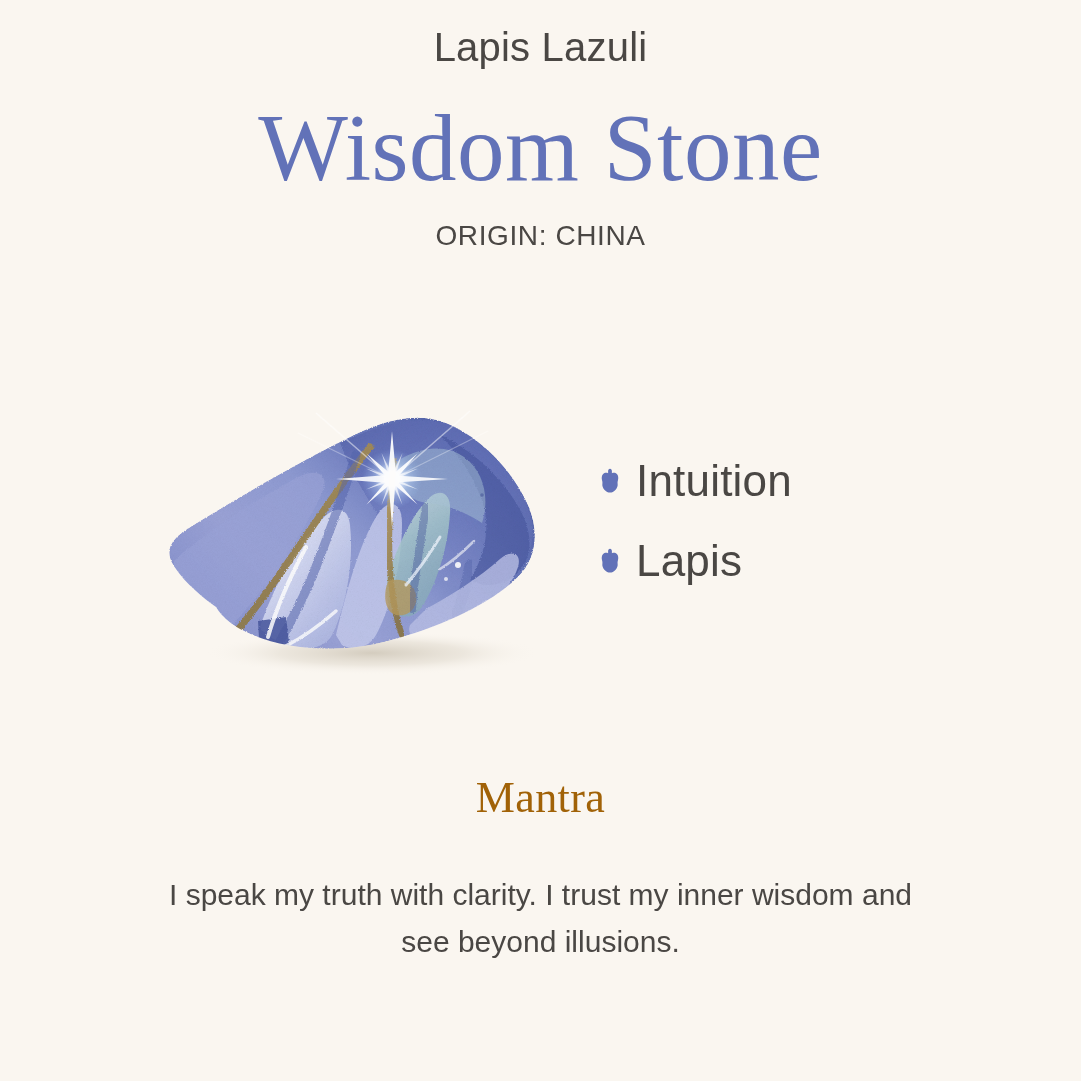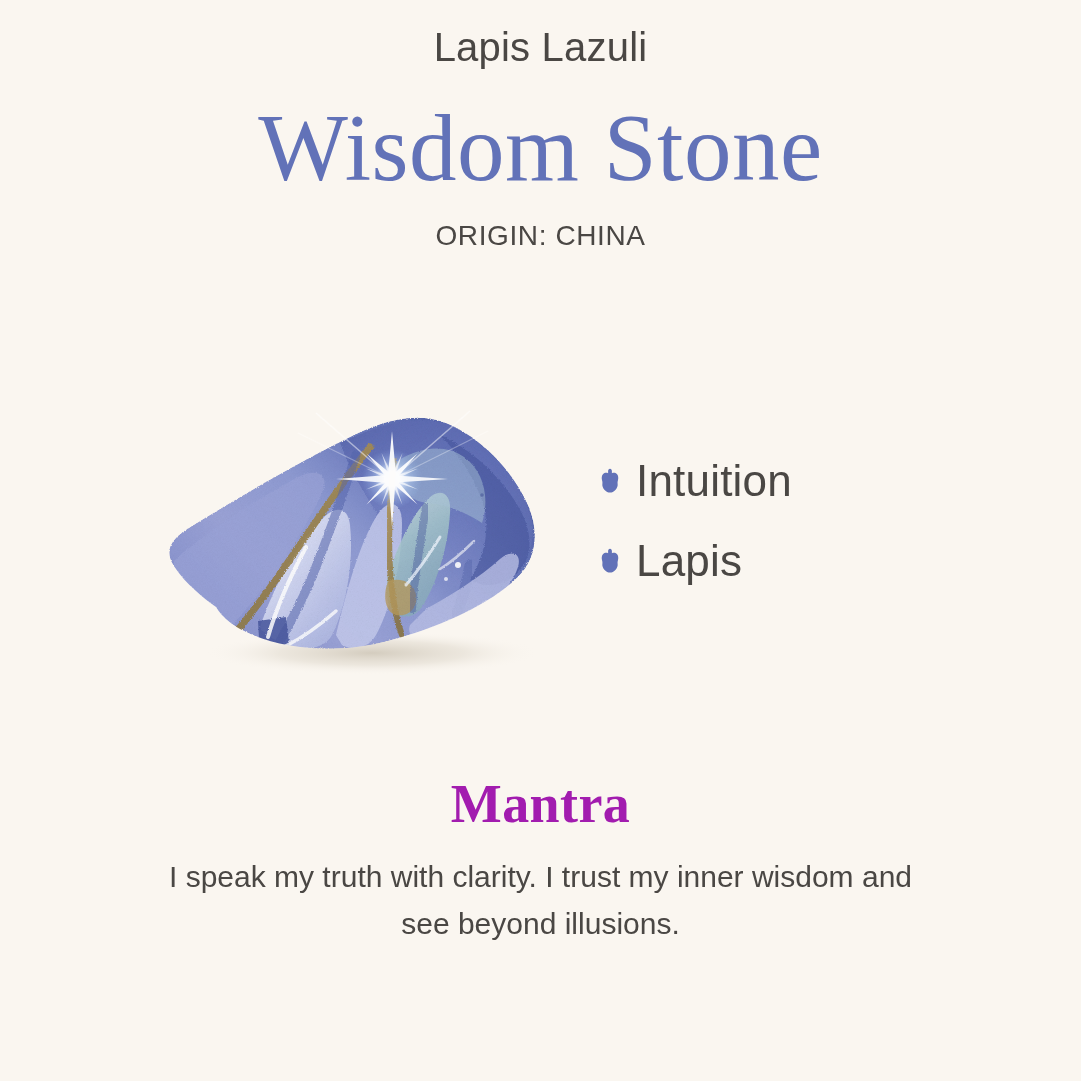--- a/index.html
+++ b/index.html
@@ -111,29 +111,29 @@
   
   .mantra {
     position: absolute;
     top: 772px;
     left: 0; right: 0;
     text-align: center;
   }
 
   .mantra-heading {
     font-family: "Liberation Serif", serif;
-    font-size: 54px;
-    font-weight: 700;
-    color: #a21caf;
+    font-size: 44px;
+    font-weight: 400;
+    color: #a16207;
     line-height: 1.2;
     letter-spacing: 0.4px;
   }
 
   .mantra-text {
-    margin-top: 16px;
+    margin-top: 46px;
     font-family: "Liberation Sans", sans-serif;
     font-size: 30px;
     font-weight: 300;
     color: #4a4744;
     line-height: 1.58;
     width: 760px;
     margin-left: auto;
     margin-right: auto;
   }
 </style>

